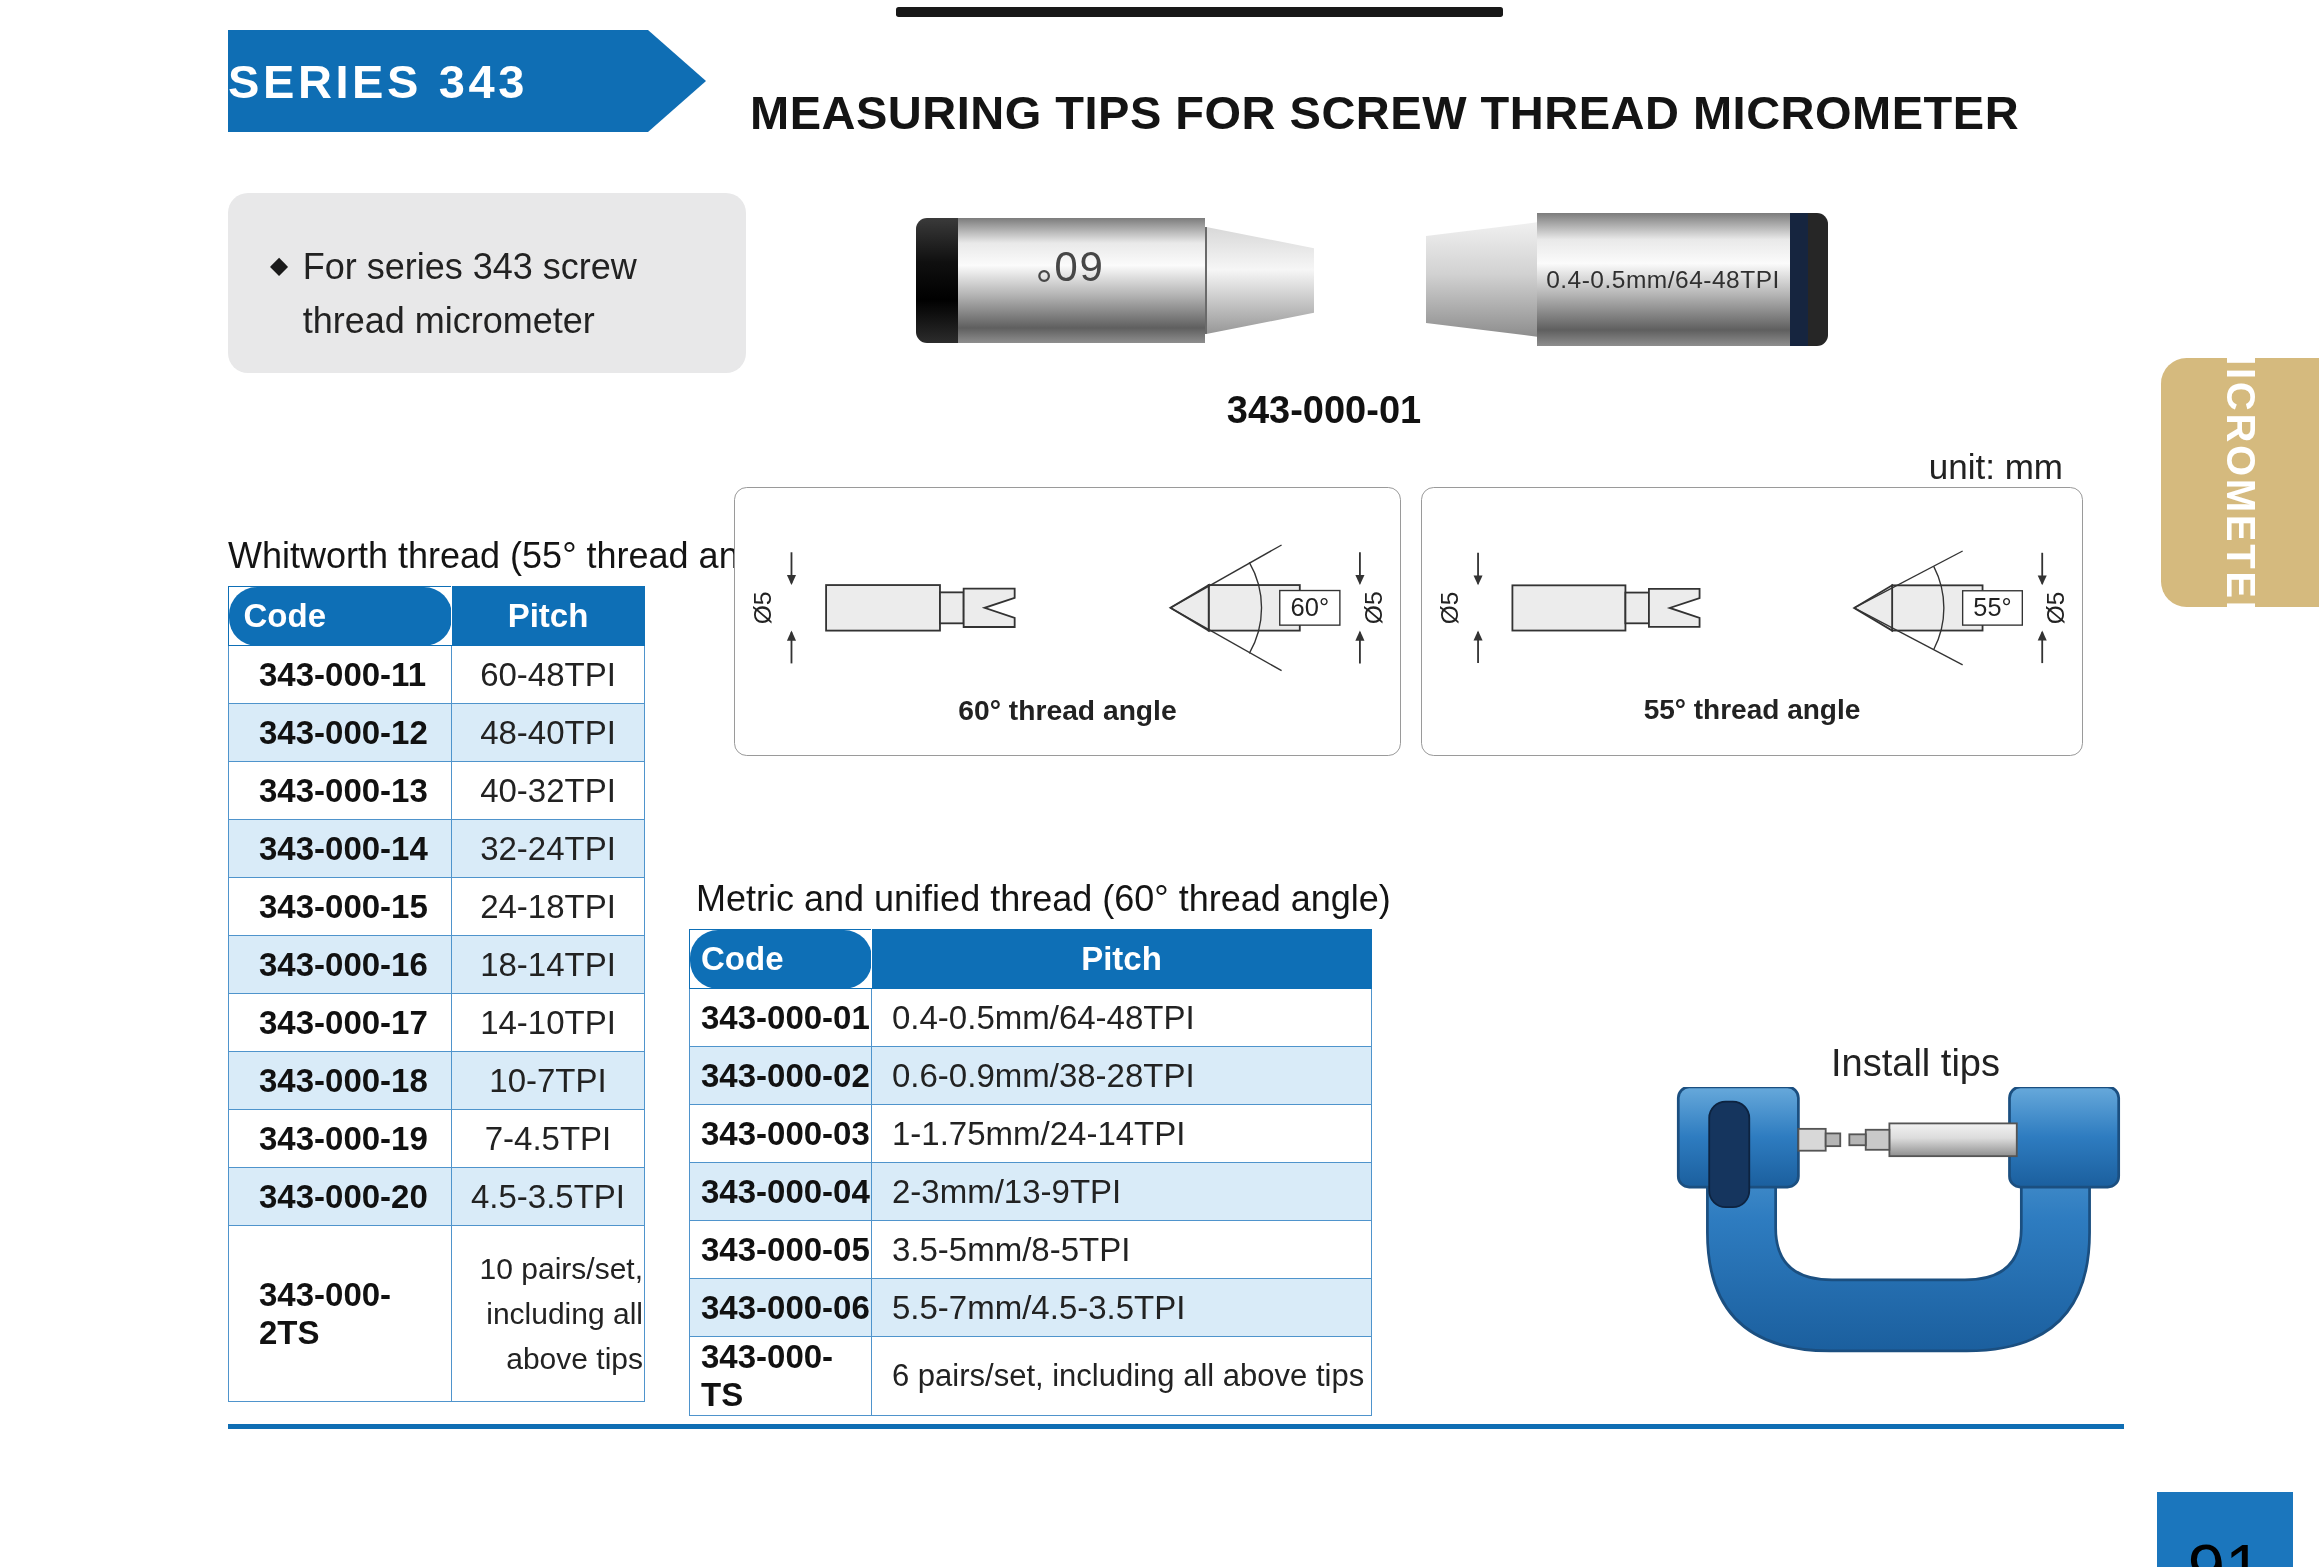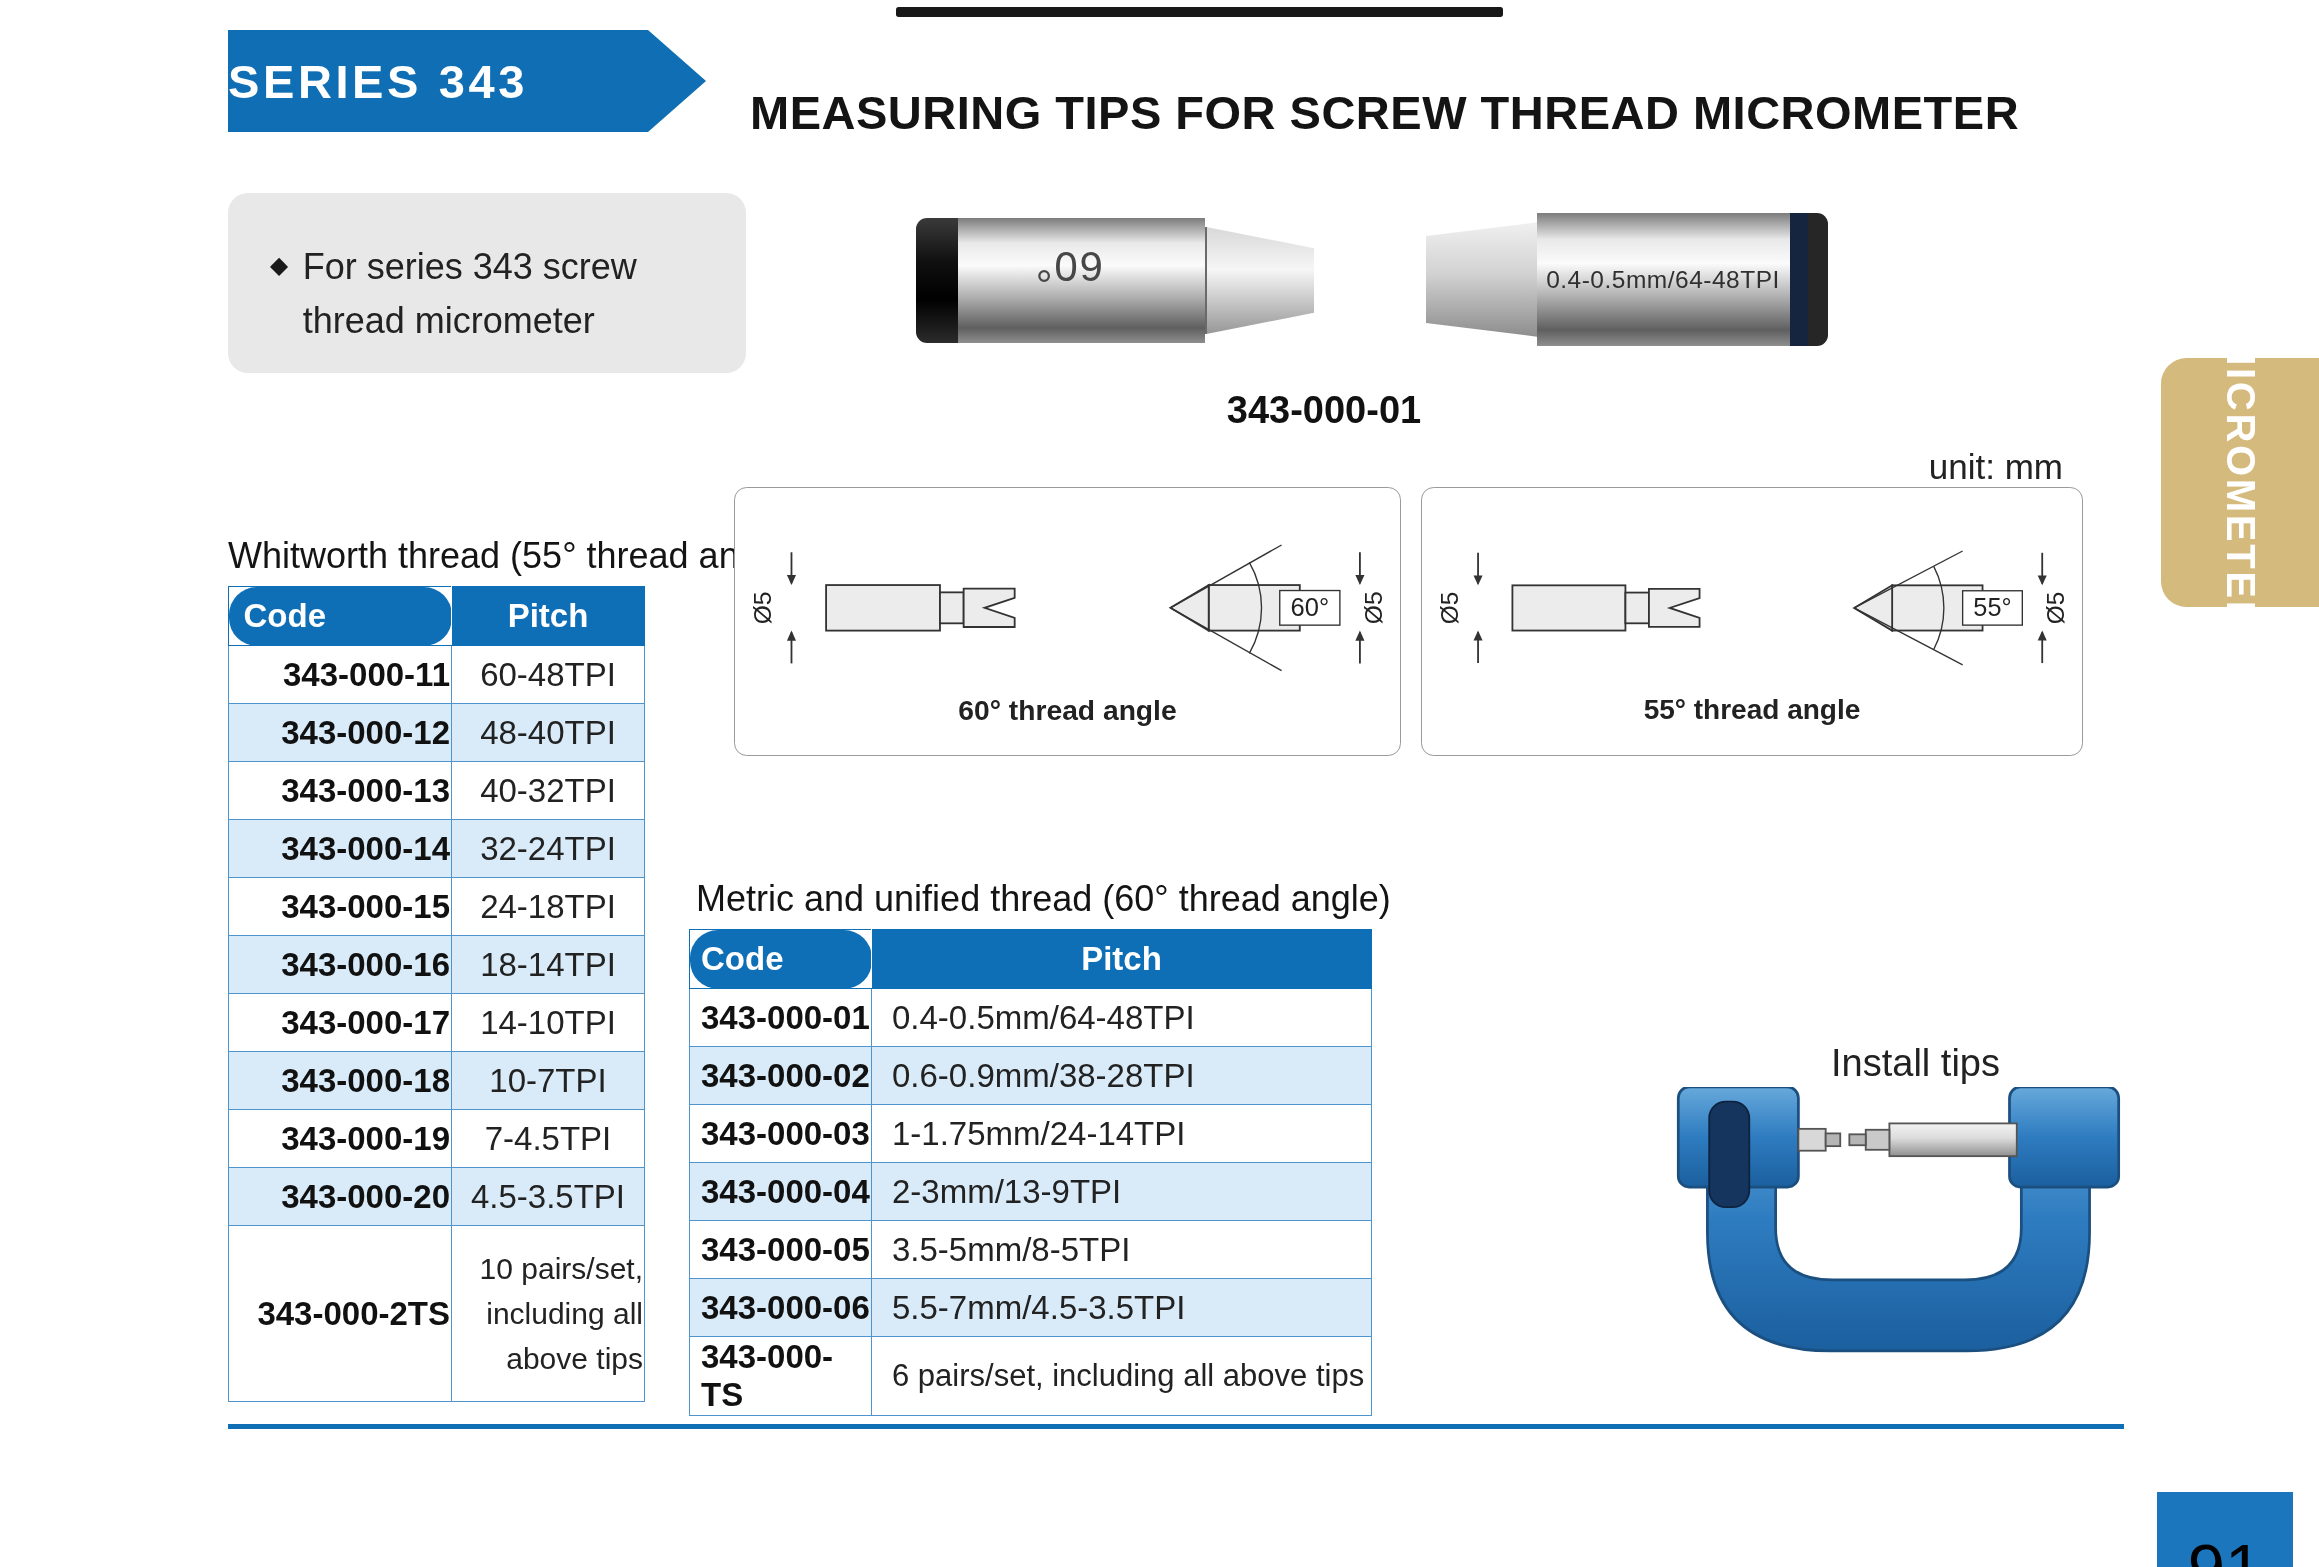--- a/index.html
+++ b/index.html
@@ -69,21 +69,21 @@
   
   table.tbl{position:absolute;border-collapse:collapse;table-layout:fixed;background:#fff;
     border:1.8px solid #0e6fb6;font-size:33px;color:#222;}
   table.tbl th{background:#0e6fb6;color:#fff;font-weight:bold;height:56px;border:0.9px solid #0e6fb6;}
   table.tbl th:first-child{border-right:1.8px solid #ffffff;border-radius:28px;}
   table.tbl td{border:0.9px solid #4f94cc;height:55px;}
   table.tbl tbody tr:nth-child(even) td{background:#d9ebf8;}
   td.code{font-weight:bold;text-align:left;color:#111;}
   .whit{left:228px;top:586px;width:415px;}
   .whit th.code-h{text-align:left;padding-left:14.5px;}
-  .whit td.code{padding-left:10px;text-align:right;}
+  .whit td.code{padding-left:30px;}
   .whit td.pitch{text-align:center;}
   .whit tr.tall td{height:173px;}
   .whit td.big-cell{font-size:30px;line-height:1.5;text-align:right;}
   .metric{left:689px;top:929px;width:682px;}
   .metric th.code-h{text-align:left;padding-left:11px;}
   .metric td.code{padding-left:11px;}
   .metric td.pitch{text-align:left;padding-left:20px;}
   .metric td.fit{font-size:31px;}
 
   

